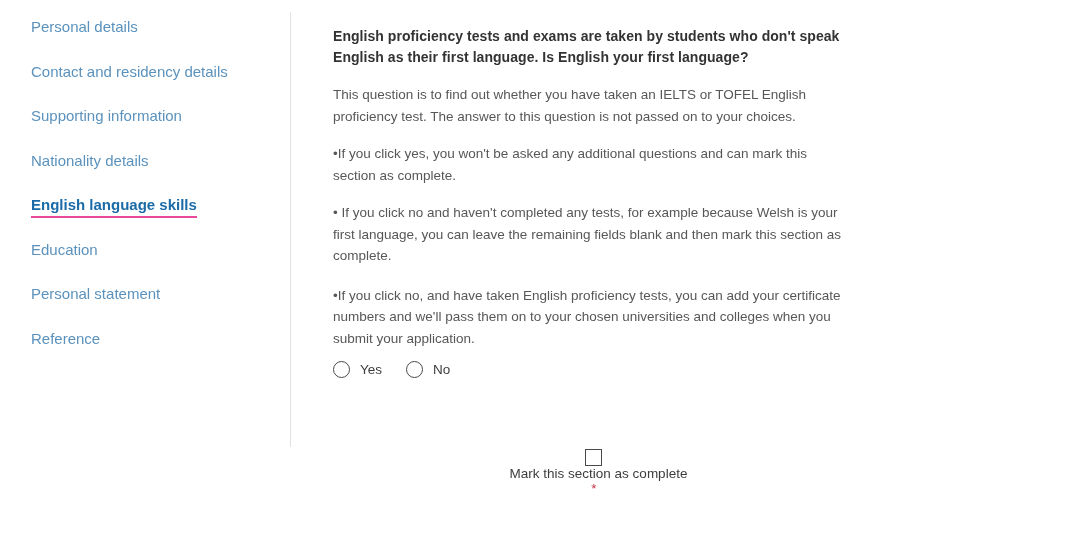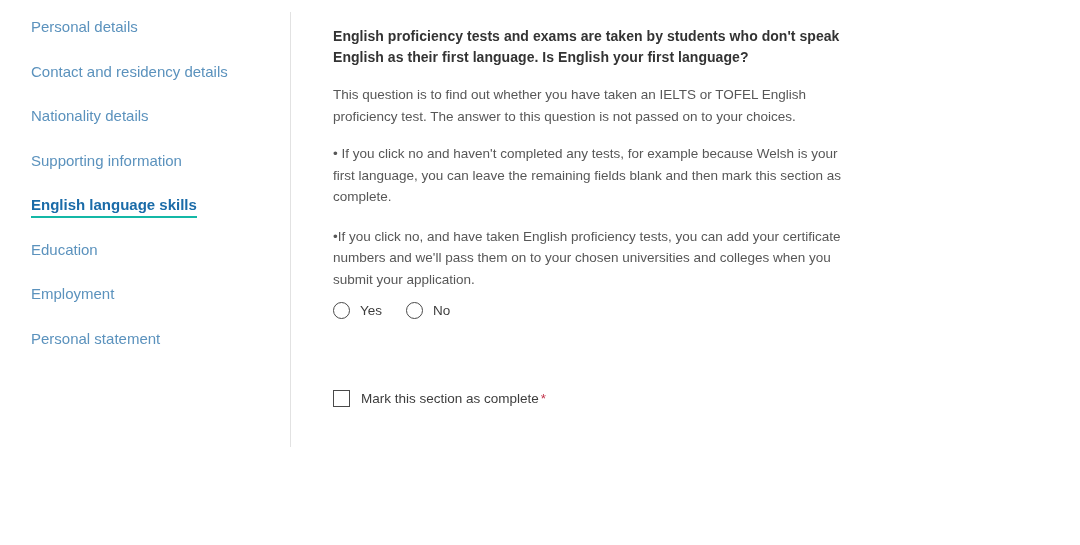--- a/index.html
+++ b/index.html
@@ -43,21 +43,21 @@
   }
   .nav-item .nav-label {
     display: inline-block;
     padding-bottom: 4px;
   }
   .nav-item.active {
     color: #1a6ba8;
     font-weight: bold;
   }
   .nav-item.active .nav-label {
-    border-bottom: 2px solid #14b8a6;
+    border-bottom: 2px solid #ec4899;
   }
 
   
   #divider {
     position: absolute;
     left: 290px;
     top: 12px;
     width: 1px;
     height: 435px;
     background: #e2e2e2;
@@ -118,20 +118,21 @@
   }
 
   
   #complete-block {
     margin-top: 71px;
   }
   #checkbox-row {
     display: flex;
     align-items: center;
     cursor: pointer;
+    flex-direction: column;
   }
   .checkbox-box {
     width: 17px;
     height: 17px;
     border: 1.6px solid #4a4a4a;
     box-sizing: border-box;
     background: #ffffff;
   }
   .checkbox-label {
     margin-left: 11px;
@@ -152,36 +153,37 @@
   }
 </style>
 </head>
 <body>
 
 <div id="page">
 
   <nav id="sidebar">
     <a class="nav-item" href="#"><span class="nav-label">Personal details</span></a>
     <a class="nav-item" href="#"><span class="nav-label">Contact and residency details</span></a>
+    <a class="nav-item" href="#"><span class="nav-label">Supporting information</span></a>
     <a class="nav-item" href="#"><span class="nav-label">Nationality details</span></a>
-    <a class="nav-item" href="#"><span class="nav-label">Supporting information</span></a>
     <a class="nav-item active" href="#"><span class="nav-label">English language skills</span></a>
     <a class="nav-item" href="#"><span class="nav-label">Education</span></a>
-    <a class="nav-item" href="#"><span class="nav-label">Employment</span></a>
     <a class="nav-item" href="#"><span class="nav-label">Personal statement</span></a>
+    <a class="nav-item" href="#"><span class="nav-label">Reference</span></a>
   </nav>
 
   <div id="divider"></div>
 
   <main id="main">
 
     <p class="q-heading">English proficiency tests and exams are taken by students who don't speak English as their first language. Is English your first language?</p>
 
     <p class="q-body">This question is to find out whether you have taken an IELTS or TOFEL English proficiency test. The answer to this question is not passed on to your choices.</p>
 
+    <p class="q-body bullet">•If you click yes, you won't be asked any additional questions and can mark this section as complete.</p>
     <p class="q-body last-bullet">• If you click no and haven't completed any tests, for example because Welsh is your first language, you can leave the remaining fields blank and then mark this section as complete.</p>
     <p class="q-body bullet">•If you click no, and have taken English proficiency tests, you can add your certificate numbers and we'll pass them on to your chosen universities and colleges when you submit your application.</p>
 
     <div id="radio-row">
       <label class="radio-opt">
         <span class="radio-circle"></span>
         <span class="radio-label">Yes</span>
       </label>
       <label class="radio-opt">
         <span class="radio-circle"></span>

